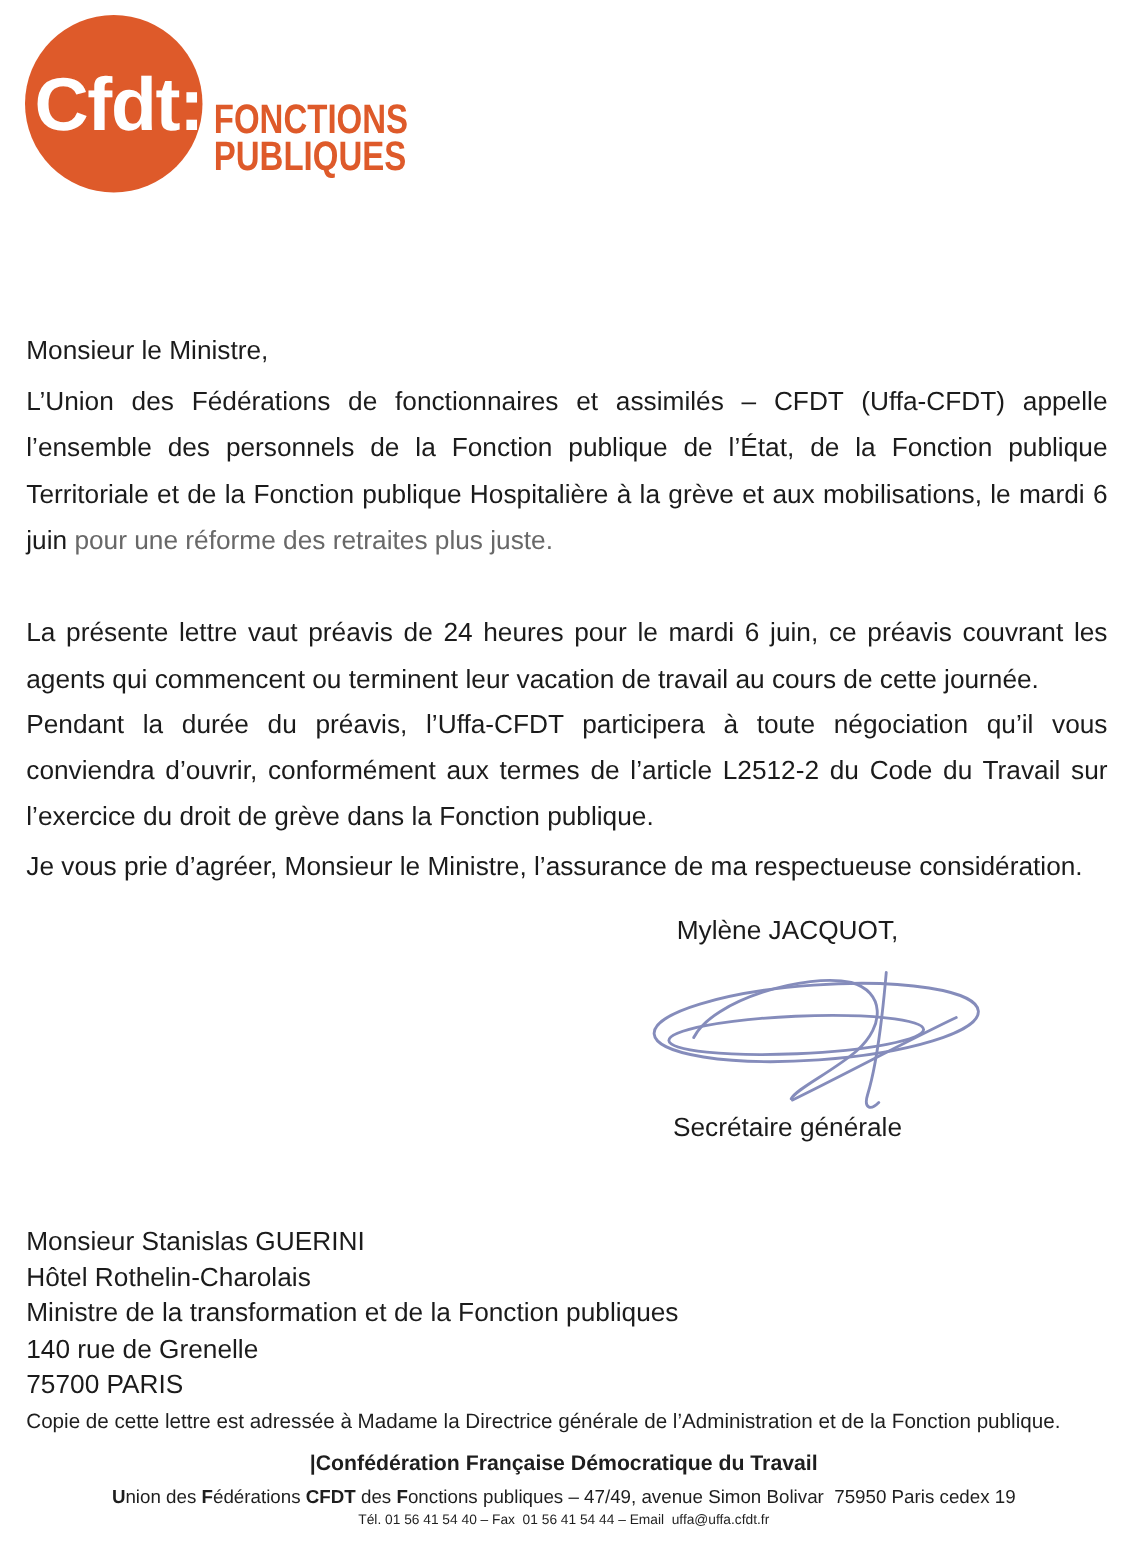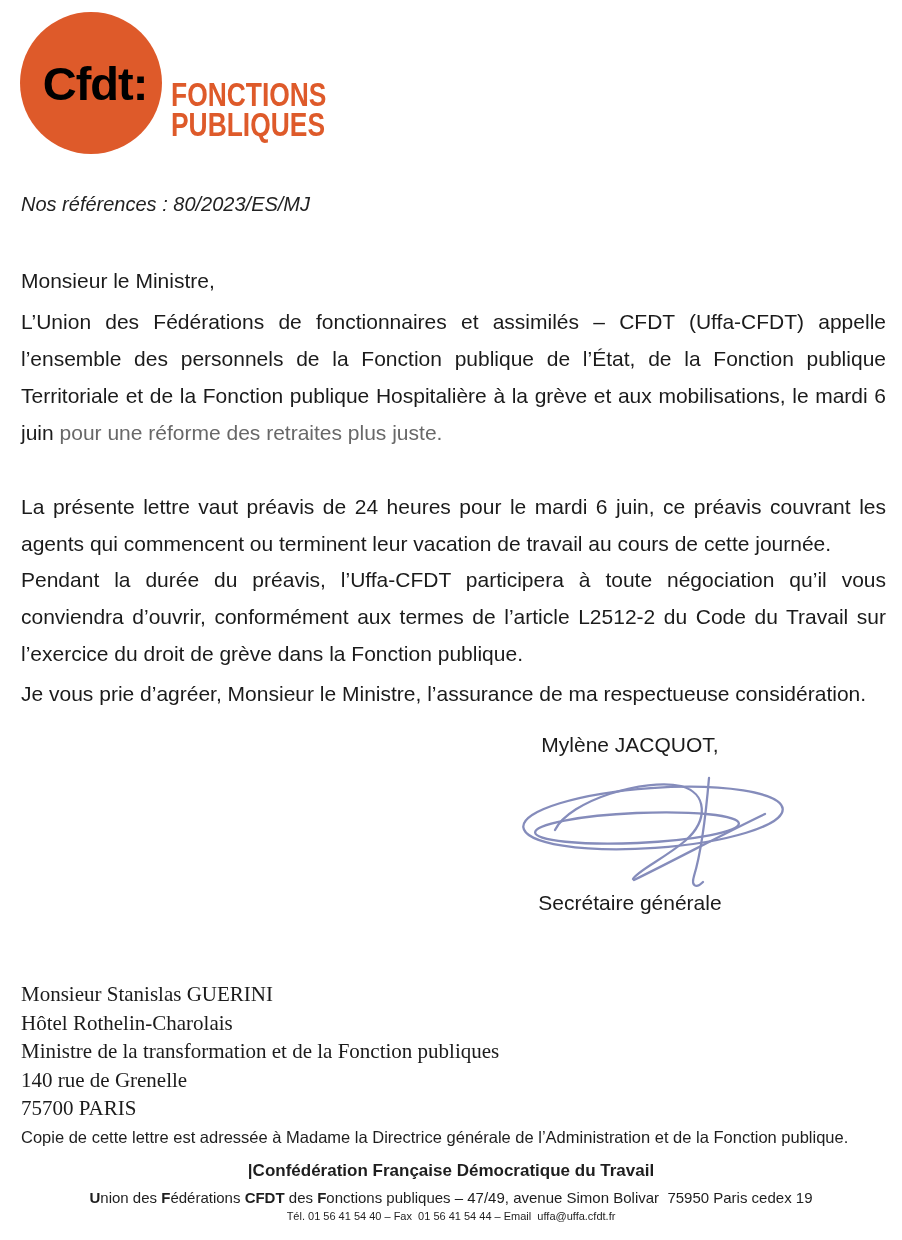--- a/index.html
+++ b/index.html
@@ -12,21 +12,21 @@
     overflow:hidden;
   }
   
   .logo-circle{
     position:absolute;left:20px;top:12px;
     width:142px;height:142px;border-radius:50%;
     background:#de5a2a;
     display:flex;align-items:center;justify-content:center;
   }
   .logo-circle .cfdt{
-    color:#000000;font-weight:bold;font-size:47px;letter-spacing:-1px;
+    color:#ffffff;font-weight:bold;font-size:60px;letter-spacing:-1px;
     transform:translateX(4px);
   }
   .logo-wordmark{
     position:absolute;left:171px;top:80px;
     color:#de5a2a;font-weight:bold;font-size:33px;line-height:30px;
     transform:scaleX(0.8);transform-origin:left top;
     letter-spacing:0px;white-space:nowrap;
   }
   
   .dateline{
@@ -54,21 +54,21 @@
     text-align:center;font-size:21px;
   }
   .signature-svg{position:absolute;left:485px;top:768px;}
   .signer-title{
     position:absolute;left:480px;top:891px;width:300px;
     text-align:center;font-size:21px;
   }
   
   .recipient{
     position:absolute;left:21px;top:980px;
-    font-size:21px;line-height:28.5px;font-family:Liberation Serif, serif;
+    font-size:21px;line-height:28.5px;
   }
   .copy-note{
     position:absolute;left:21px;top:1128px;width:870px;
     font-size:16.5px;white-space:nowrap;color:#1e1e1e;
   }
   
   .footer{
     position:absolute;left:0;top:1161px;width:902px;
     text-align:center;color:#1e1e1e;
   }
@@ -84,21 +84,20 @@
 
   <div class="logo-circle">
     <span class="cfdt">Cfdt:</span>
   </div>
   <div class="logo-wordmark">
     <div>FONCTIONS</div>
     <div>PUBLIQUES</div>
   </div>
 
 
-  <div class="refline">Nos références : 80/2023/ES/MJ</div>
 
   <div class="body-par salutation">Monsieur le Ministre,</div>
 
   <div class="body-par p1"><span>L’Union des Fédérations de fonctionnaires et assimilés – CFDT (Uffa-CFDT) appelle l’ensemble des personnels de la Fonction publique de l’État, de la Fonction publique Territoriale et de la Fonction publique Hospitalière à la grève et aux mobilisations, le mardi 6 juin </span><span class="gray-phrase">pour une réforme des retraites plus juste.</span></div>
 
   <div class="body-par p2">La présente lettre vaut préavis de 24 heures pour le mardi 6 juin, ce préavis couvrant les agents qui commencent ou terminent leur vacation de travail au cours de cette journée.</div>
 
   <div class="body-par p3">Pendant la durée du préavis, l’Uffa-CFDT participera à toute négociation qu’il vous conviendra d’ouvrir, conformément aux termes de l’article L2512-2 du Code du Travail sur l’exercice du droit de grève dans la Fonction publique.</div>
 
   <div class="body-par closing">Je vous prie d’agréer, Monsieur le Ministre, l’assurance de ma respectueuse considération.</div>

